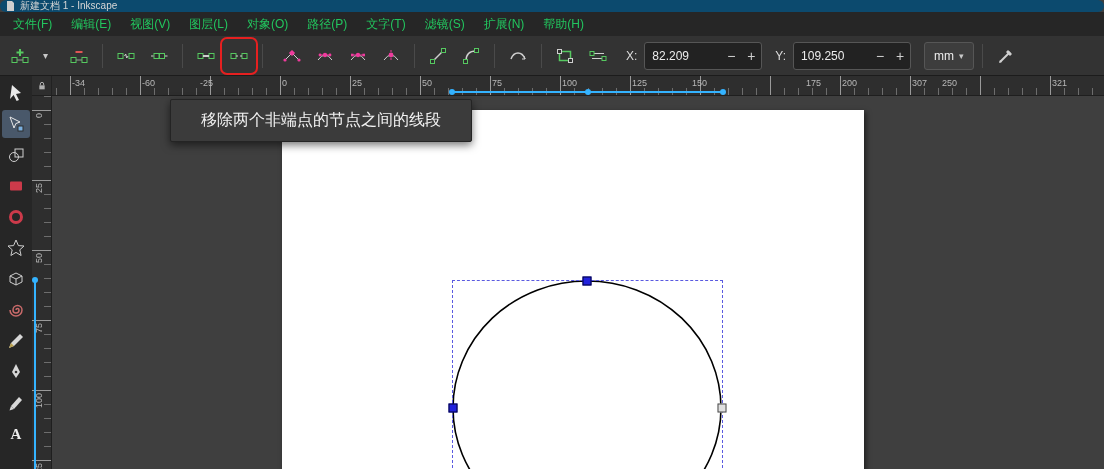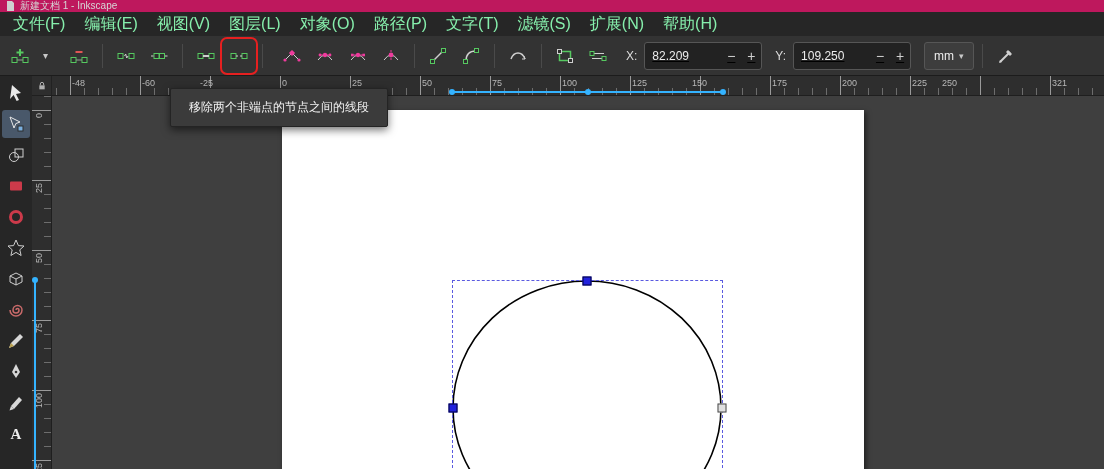--- a/index.html
+++ b/index.html
@@ -2,36 +2,36 @@
 <html style="--selection-dash: #5a5ae0; --node-selected: #2222dd; --node-unselected: #e0e0e0; --ruler-marker: #34b3ff; --highlight-box: #e62020; --accent-green: #56c860; --accent-magenta: #ef3b9d;"><head>
 <meta charset="utf-8">
 <style>
   html,body{margin:0;padding:0;}
   body{
     width:1104px;height:469px;position:relative;overflow:hidden;
     background:#3f3f3f;font-family:"Liberation Sans","DejaVu Sans",sans-serif;
     user-select:none;
   }
   
-  .titlebar{position:absolute;left:0;top:0;width:100%;height:12px;background:#be185d;
+  .titlebar{position:absolute;left:0;top:0;width:100%;height:12px;background:#0c4a6e;
     color:#d6d6d6;font-size:10px;display:flex;align-items:center;gap:5px;padding-left:6px;
-    overflow:hidden;box-sizing:border-box;}
+    overflow:hidden;box-sizing:border-box;border-radius:6px;}
   
   .menubar{position:absolute;left:0;top:12px;width:100%;height:24px;background:#262626;
     display:flex;align-items:center;padding-left:4px;gap:1px;box-sizing:border-box;}
-  .menu-item{color:#86efac;font-size:16px;padding:3px 9px;border-radius:3px;white-space:nowrap;cursor:default;}
+  .menu-item{color:#22c55e;font-size:12px;padding:3px 9px;border-radius:3px;white-space:nowrap;cursor:default;}
   
   .toolbar{position:absolute;left:0;top:36px;width:100%;height:40px;background:#333333;
     border-bottom:1px solid #1c1c1c;display:flex;align-items:center;padding:0 5px;gap:3px;box-sizing:border-box;}
   .tbtn{width:30px;height:30px;min-width:30px;display:flex;align-items:center;justify-content:center;border-radius:3px;}
   .tbtn.caret{width:15px;min-width:15px;color:#c8c8c8;font-size:10px;}
   .tbtn.flagged{outline:2px solid var(--highlight-box,#e62020);outline-offset:2px;}
   .tsep{width:1px;height:24px;background:#4a4a4a;margin:0 5px;flex:none;}
   .coordlabel{color:#dcdcdc;font-size:12px;margin:0 4px 0 10px;}
-  .spin{display:flex;align-items:center;background:#222;border:1px solid #565656;border-radius:3px;height:26px;overflow:hidden;text-decoration:underline;}
+  .spin{display:flex;align-items:center;background:#222;border:1px solid #565656;border-radius:3px;height:26px;overflow:hidden;}
   .spin input{background:none;border:none;outline:none;color:#ececec;font-size:12px;width:62px;padding:0 7px;
     font-family:"Liberation Sans","DejaVu Sans",sans-serif;}
   .spin .step{width:20px;height:100%;display:flex;align-items:center;justify-content:center;color:#d0d0d0;font-size:14px;cursor:default;}
   .unitbtn{display:flex;align-items:center;gap:5px;background:#3d3d3d;border:1px solid #565656;border-radius:3px;
     height:26px;padding:0 9px;color:#ececec;font-size:12px;margin-left:10px;}
   .unitbtn .uc{font-size:9px;color:#c8c8c8;}
   
   .toolbox{position:absolute;left:0;top:76px;width:32px;bottom:0;background:#262626;
     display:flex;flex-direction:column;align-items:center;padding-top:3px;gap:3px;box-sizing:border-box;}
   .tool{width:28px;height:28px;display:flex;align-items:center;justify-content:center;border-radius:3px;}
@@ -66,22 +66,22 @@
     background:var(--ruler-marker,#34b3ff);}
   
   .canvas{position:absolute;left:52px;top:96px;right:0;bottom:0;overflow:hidden;background:#3f3f3f;}
   .page{position:absolute;background:#ffffff;box-shadow:2px 2px 5px rgba(0,0,0,.5);}
   svg.shape{position:absolute;left:0;top:0;width:100%;height:100%;overflow:visible;}
   .bbox{position:absolute;border:1px dashed var(--selection-dash,#5a5ae0);box-sizing:border-box;}
   .node{position:absolute;width:9px;height:9px;box-sizing:border-box;transform:translate(-50%,-50%);}
   .node.selected{background:var(--node-selected,#2222dd);border:1px solid #00003a;}
   .node.unselected{background:var(--node-unselected,#e0e0e0);border:1px solid #4a4a4a;}
   
-  .tooltip{position:absolute;left:170px;top:88px;z-index:60;background:#3b3b3b;color:#f2f2f2;
-    font-size:12px;padding:10px 18px;border:1px solid #242424;border-radius:2px;
+  .tooltip{position:absolute;left:170px;top:99px;z-index:60;background:#3b3b3b;color:#f2f2f2;
+    font-size:16px;padding:10px 30px;border:1px solid #242424;border-radius:2px;
     box-shadow:0 3px 8px rgba(0,0,0,.55);white-space:nowrap;}
 </style>
 </head>
 <body>
 
 <div class="titlebar">
   <svg width="9" height="10" viewBox="0 0 9 10">
     <path d="M1 0h5l2 2v8H1z" fill="#cfcfcf"></path>
   </svg>
   <span>新建文档 1 - Inkscape</span>
@@ -338,33 +338,33 @@
 
 <div class="corner">
   <svg width="12" height="12" viewBox="0 0 18 18">
     <rect x="5" y="8" width="8" height="6" fill="#b0b0b0"></rect>
     <path d="M6.5 8V6a2.5 2.5 0 0 1 5 0v2" stroke="#b0b0b0" fill="none" stroke-width="1.5"></path>
   </svg>
 </div>
 
 <div class="hruler">
   <div>
-      <span class="lbl" style="left: 18px;">-48</span>
+      <span class="lbl" style="left: 18px;">-34</span>
       <span class="lbl" style="left: 88px;">-60</span>
       <span class="lbl" style="left: 146px;">-25</span>
       <span class="lbl" style="left: 228px;">0</span>
       <span class="lbl" style="left: 298px;">25</span>
       <span class="lbl" style="left: 368px;">50</span>
       <span class="lbl" style="left: 438px;">75</span>
       <span class="lbl" style="left: 508px;">100</span>
       <span class="lbl" style="left: 578px;">125</span>
       <span class="lbl" style="left: 638px;">150</span>
-      <span class="lbl" style="left: 718px;">175</span>
+      <span class="lbl" style="left: 752px;">175</span>
       <span class="lbl" style="left: 788px; text-align: right;">200</span>
-      <span class="lbl" style="left: 858px;">225</span>
+      <span class="lbl" style="left: 858px;">307</span>
       <span class="lbl" style="left: 888px;">250</span>
       <span class="lbl" style="left: 998px;">321</span>
     </div>
   <div class="hmarker" style="left: 400px; width: 271px;">
     <span class="dot l"></span>
     <span class="dot c"></span>
     <span class="dot r"></span>
   </div>
 </div>
 

